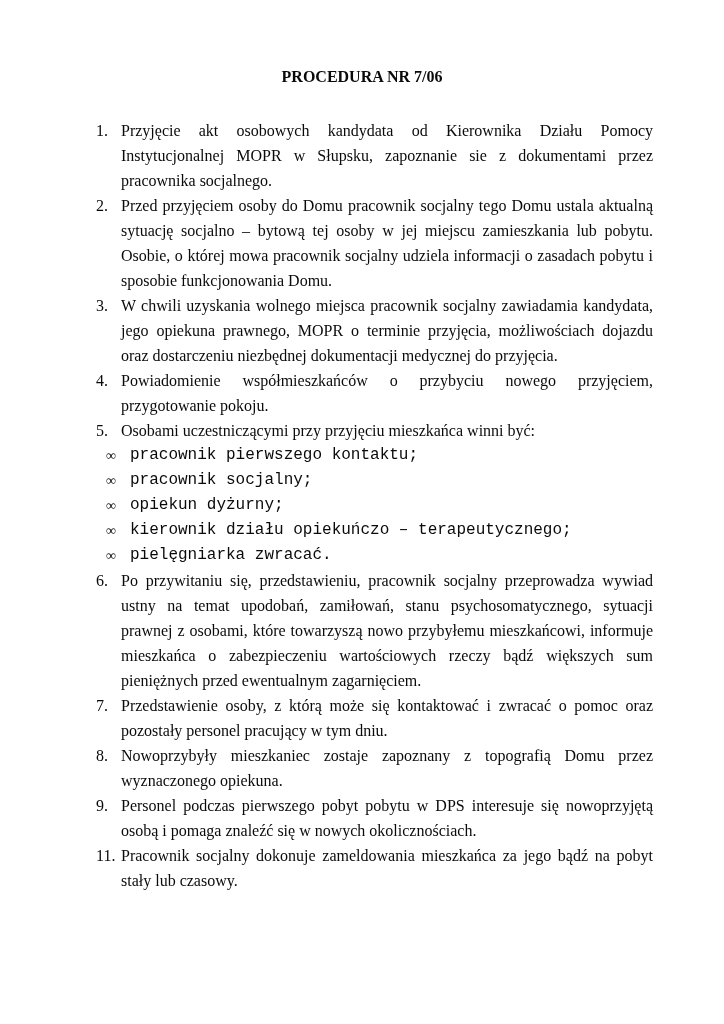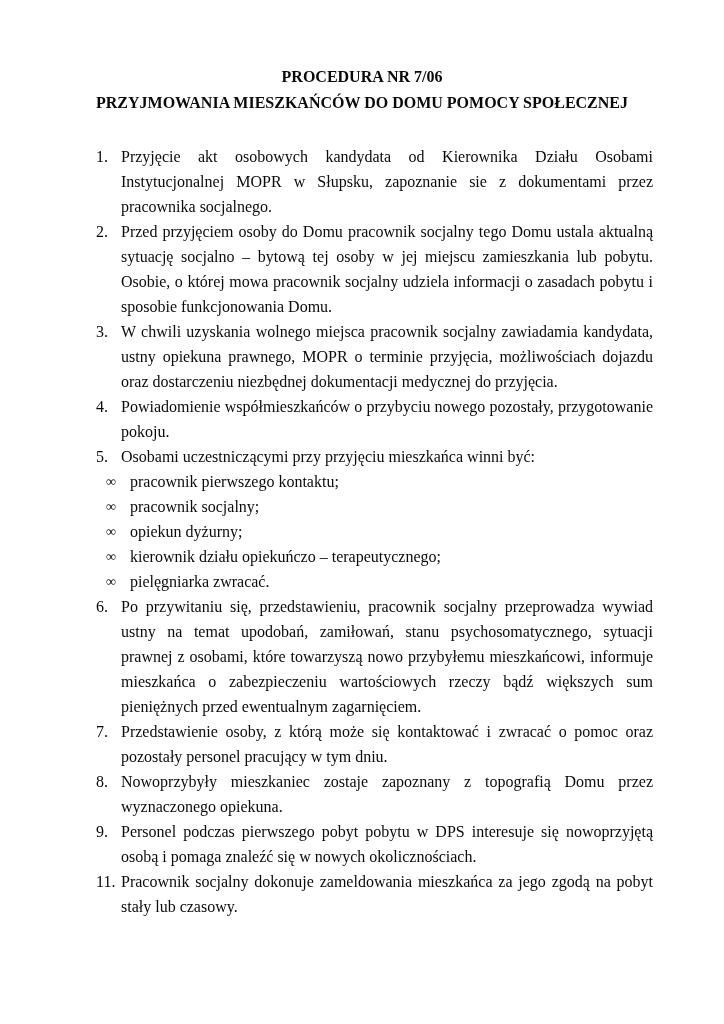--- a/index.html
+++ b/index.html
@@ -44,52 +44,51 @@
   }
   .sub-item {
     display: flex;
     margin-left: 10px;
   }
   .bullet {
     flex: 0 0 24px;
     width: 24px;
     font-size: 14px;
   }
-  .sub-txt { flex: 1; }
+  .sub-txt { flex: 1; font-family: Liberation Mono, monospace; }
 </style>
 </head>
 <body>
 
 <div class="page">
 
   <div class="title-block">
     <div class="title-line">PROCEDURA NR 7/06</div>
-    <div class="title-line">PRZYJMOWANIA MIESZKAŃCÓW DO DOMU POMOCY SPOŁECZNEJ</div>
   </div>
 
   <div class="content">
 
     <div class="item">
       <span class="num">1.</span>
-      <span class="txt">Przyjęcie akt osobowych kandydata od Kierownika Działu Osobami Instytucjonalnej MOPR w Słupsku, zapoznanie sie z dokumentami przez pracownika socjalnego.</span>
+      <span class="txt">Przyjęcie akt osobowych kandydata od Kierownika Działu Pomocy Instytucjonalnej MOPR w Słupsku, zapoznanie sie z dokumentami przez pracownika socjalnego.</span>
     </div>
 
     <div class="item">
       <span class="num">2.</span>
       <span class="txt">Przed przyjęciem osoby do Domu pracownik socjalny tego Domu ustala aktualną sytuację socjalno – bytową tej osoby w jej miejscu zamieszkania lub pobytu. Osobie, o której mowa pracownik socjalny udziela informacji o zasadach pobytu i sposobie funkcjonowania Domu.</span>
     </div>
 
     <div class="item">
       <span class="num">3.</span>
-      <span class="txt">W chwili uzyskania wolnego miejsca pracownik socjalny zawiadamia kandydata, ustny opiekuna prawnego, MOPR o terminie przyjęcia, możliwościach dojazdu oraz dostarczeniu niezbędnej dokumentacji medycznej do przyjęcia.</span>
+      <span class="txt">W chwili uzyskania wolnego miejsca pracownik socjalny zawiadamia kandydata, jego opiekuna prawnego, MOPR o terminie przyjęcia, możliwościach dojazdu oraz dostarczeniu niezbędnej dokumentacji medycznej do przyjęcia.</span>
     </div>
 
     <div class="item">
       <span class="num">4.</span>
-      <span class="txt">Powiadomienie współmieszkańców o przybyciu nowego pozostały, przygotowanie pokoju.</span>
+      <span class="txt">Powiadomienie współmieszkańców o przybyciu nowego przyjęciem, przygotowanie pokoju.</span>
     </div>
 
     <div class="item">
       <span class="num">5.</span>
       <span class="txt">Osobami uczestniczącymi przy przyjęciu mieszkańca winni być:</span>
     </div>
 
     <div class="sub-item">
       <span class="bullet">∞</span>
       <span class="sub-txt">pracownik pierwszego kontaktu;</span>
@@ -127,17 +126,17 @@
     </div>
 
     <div class="item">
       <span class="num">9.</span>
       <span class="txt">Personel podczas pierwszego pobyt pobytu w DPS interesuje się nowoprzyjętą osobą i pomaga znaleźć się w nowych okolicznościach.</span>
     </div>
 
 
     <div class="item">
       <span class="num">11.</span>
-      <span class="txt">Pracownik socjalny dokonuje zameldowania mieszkańca za jego zgodą na pobyt stały lub czasowy.</span>
+      <span class="txt">Pracownik socjalny dokonuje zameldowania mieszkańca za jego bądź na pobyt stały lub czasowy.</span>
     </div>
 
   </div>
 </div>
 
 </body></html>

